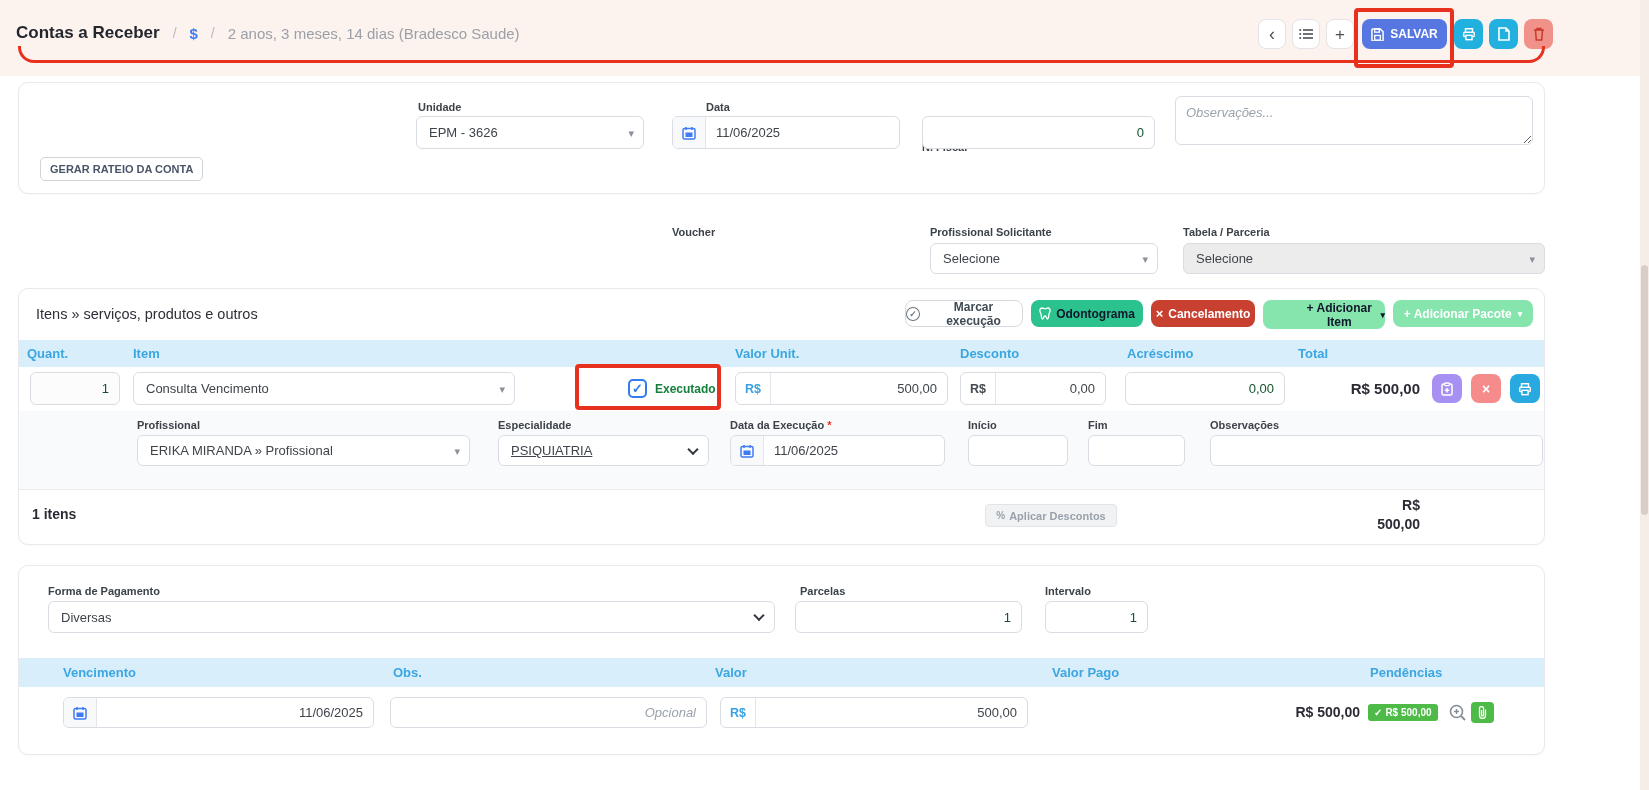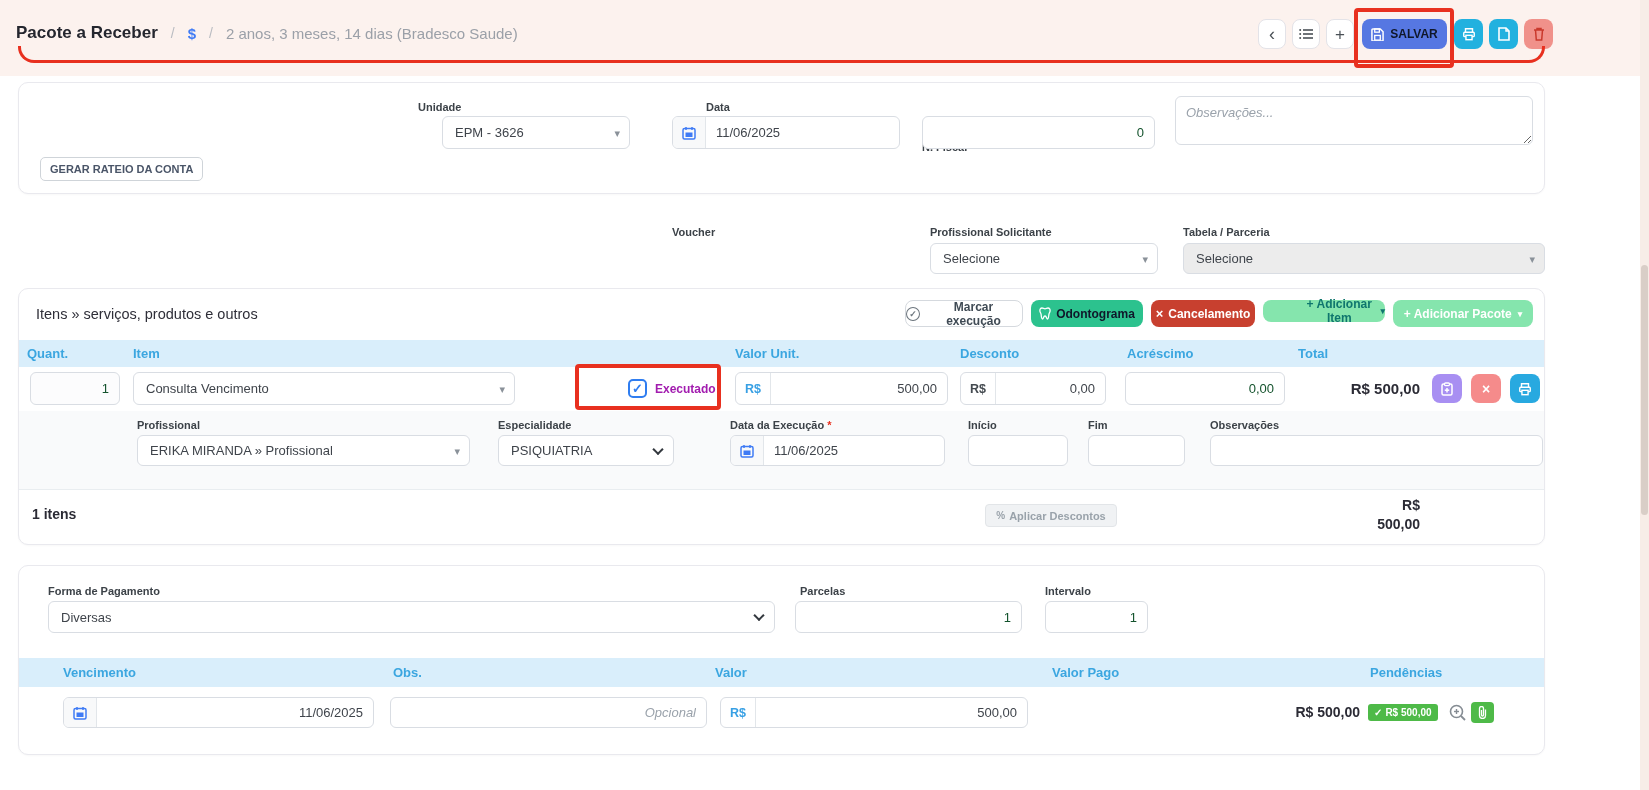--- a/index.html
+++ b/index.html
@@ -55,21 +55,21 @@
   svg { display:block; }
 </style>
 </head>
 <body>
 
 <div id="stage">
 
   <div class="band"></div>
 
   <div style="position:absolute;left:16px;top:23px;display:flex;align-items:center;gap:13px;">
-    <span class="txt" style="position:static;font-size:17px;font-weight:bold;color:#24262e;">Pacote a Receber</span>
+    <span class="txt" style="position:static;font-size:17px;font-weight:bold;color:#24262e;">Contas a Receber</span>
     <span style="font-size:14px;color:#b9bcc2;">/</span>
     <span style="font-size:15px;font-weight:bold;color:#3f7bf5;cursor:pointer;">$</span>
     <span style="font-size:14px;color:#b9bcc2;">/</span>
     <span style="font-size:15px;color:#9ba0a8;">2 anos, 3 meses, 14 dias (Bradesco Saude)</span>
   </div>
 
   <button class="hbtn" style="left:1258px;top:19px;width:28px;">
     <span style="font-size:18px;line-height:1;">‹</span>
   </button>
   <button class="hbtn" style="left:1292px;top:19px;width:28px;">
@@ -80,21 +80,21 @@
           <circle cx="1.2" cy="6" r="1" fill="#4a5056" stroke="none"></circle>
           <line x1="4" y1="6" x2="14" y2="6"></line>
           <circle cx="1.2" cy="10" r="1" fill="#4a5056" stroke="none"></circle>
           <line x1="4" y1="10" x2="14" y2="10"></line>
         </g>
       </svg>
   </button>
   <button class="hbtn" style="left:1326px;top:19px;width:28px;">
     <span style="font-size:17px;line-height:1;">+</span>
   </button>
-  <button class="cbtn" style="left:1362px;top:19px;width:85px;height:30px;background:#5677e2;color:#0f172a;font-weight:bold;font-size:12px;">
+  <button class="cbtn" style="left:1362px;top:19px;width:85px;height:30px;background:#5677e2;color:#ffffff;font-weight:bold;font-size:12px;">
     <svg width="13" height="13" viewBox="0 0 14 14">
         <path d="M2 1h8l3 3v9a1 1 0 0 1-1 1H2a1 1 0 0 1-1-1V2a1 1 0 0 1 1-1z" fill="none" stroke="#fff" stroke-width="1.6"></path>
         <rect x="4" y="8" width="6" height="5" fill="none" stroke="#fff" stroke-width="1.4"></rect>
         <rect x="4" y="1" width="5" height="3.5" fill="none" stroke="#fff" stroke-width="1.4"></rect>
       </svg>
     <span>SALVAR</span>
   </button>
   <button class="cbtn" style="left:1454px;top:19px;width:29px;height:30px;background:#22b1df;">
     <svg width="14" height="14" viewBox="0 0 16 16">
         <path d="M4 6V2h8v4" fill="none" stroke="#fff" stroke-width="1.6"></path>
@@ -113,21 +113,21 @@
         <path d="M1 3h10M4 3V1.5h4V3M2.5 3l.8 10h5.4l.8-10" fill="none" stroke="#c9392c" stroke-width="1.5"></path>
       </svg>
   </button>
 
   <div class="annot-line"></div>
   <div class="annot" style="left:1354px;top:8px;width:100px;height:60px;"></div>
 
   <div class="card" style="left:18px;top:82px;width:1527px;height:112px;"></div>
 
   <div class="lbl" style="left:418px;top:101px;">Unidade</div>
-  <div class="sel" style="left:442px;top:116px;width:188px;height:33px;padding-left:12px;">
+  <div class="sel" style="left:416px;top:116px;width:228px;height:33px;padding-left:12px;">
     <span>EPM - 3626</span>
     <span class="caret">▾</span>
   </div>
 
   <div class="lbl" style="left:706px;top:101px;text-align:center;">Data</div>
   <div class="grp" style="left:672px;top:116px;width:228px;height:33px;">
     <span class="pre icon">
       <svg width="14" height="14" viewBox="0 0 14 14">
           <rect x="1" y="2.5" width="12" height="10.5" rx="1.5" fill="none" stroke="#3f7bf5" stroke-width="1.5"></rect>
           <line x1="4" y1="1" x2="4" y2="4" stroke="#3f7bf5" stroke-width="1.5"></line>
@@ -174,21 +174,21 @@
   <button class="cbtn" style="left:1031px;top:300px;width:112px;height:27px;background:#2cc28e;color:#0f172a;font-size:12px;font-weight:bold;gap:5px;">
     <svg width="12" height="13" viewBox="0 0 12 13">
         <path d="M3 1C1.5 1 .7 2.4.9 4c.2 1.4 1 2 1.2 3.4.2 1.5.3 4.6 1.4 4.6s.8-3 2.5-3 1.4 3 2.5 3 1.2-3.1 1.4-4.6C10.1 6 10.9 5.4 11.1 4 11.3 2.4 10.5 1 9 1 7.8 1 7.2 1.8 6 1.8S4.2 1 3 1z" fill="none" stroke="#fff" stroke-width="1.3"></path>
       </svg>
     <span>Odontograma</span>
   </button>
   <button class="cbtn" style="left:1151px;top:300px;width:104px;height:27px;background:#c8402f;color:#fff;font-size:12px;font-weight:bold;gap:5px;">
     <span style="font-size:13px;line-height:1;">×</span>
     <span>Cancelamento</span>
   </button>
-  <button class="cbtn" style="left:1263px;top:300px;width:122px;height:22px;background:#85e5ad;color:#0f766e;font-size:12px;font-weight:bold;gap:6px;padding-left:41px;">
+  <button class="cbtn" style="left:1263px;top:300px;width:122px;height:29px;background:#85e5ad;color:#0f172a;font-size:12px;font-weight:bold;gap:6px;padding-left:41px;">
     <span>+ Adicionar Item</span>
     <span style="font-size:9px;">▾</span>
   </button>
   <button class="cbtn" style="left:1393px;top:300px;width:140px;height:27px;background:#85e5ad;color:#fff;font-size:12px;font-weight:bold;gap:6px;">
     <span>+ Adicionar Pacote</span>
     <span style="font-size:9px;">▾</span>
   </button>
 
   <div class="thead" style="left:19px;top:340px;width:1525px;height:27px;"></div>
   <div class="th" style="left:27px;top:346px;">Quant.</div>
@@ -203,21 +203,21 @@
       <span>1</span>
     </div>
     <div class="sel" style="left:133px;top:372px;width:382px;height:33px;">
       <span>Consulta Vencimento</span>
       <span class="caret">▾</span>
     </div>
 
     <div class="chkbox" style="left:628px;top:379px;">
       <span>✓</span>
     </div>
-    <div class="txt" style="left:655px;top:382px;font-size:12px;font-weight:bold;color:#a21caf;">Executado</div>
+    <div class="txt" style="left:655px;top:382px;font-size:12px;font-weight:bold;color:#15803d;">Executado</div>
     <div class="annot" style="left:575px;top:364px;width:146px;height:46px;"></div>
 
     <div class="grp" style="left:735px;top:372px;width:213px;height:33px;">
       <span class="pre blue">R$</span>
       <span class="val right">500,00</span>
     </div>
     <div class="grp" style="left:960px;top:372px;width:146px;height:33px;">
       <span class="pre dark">R$</span>
       <span class="val right">0,00</span>
     </div>
@@ -249,21 +249,21 @@
 
   <div style="position:absolute;left:19px;top:411px;width:1525px;height:78px;background:#f9fafb;"></div>
 
   <div class="lbl" style="left:137px;top:419px;">Profissional</div>
   <div class="sel" style="left:137px;top:435px;width:333px;height:31px;">
     <span>ERIKA MIRANDA » Profissional</span>
     <span class="caret">▾</span>
   </div>
 
   <div class="lbl" style="left:498px;top:419px;">Especialidade</div>
-  <div class="sel native" style="left:498px;top:435px;width:176px;height:31px;">
+  <div class="sel native" style="left:498px;top:435px;width:211px;height:31px;text-decoration:underline;">
     <span>PSIQUIATRIA</span>
     <span class="chev"></span>
   </div>
 
   <div class="lbl" style="left:730px;top:419px;">
     <span>Data da Execução</span>
     <span style="color:#e8301f;">*</span>
   </div>
   <div class="grp" style="left:730px;top:435px;width:215px;height:31px;">
     <span class="pre icon">

